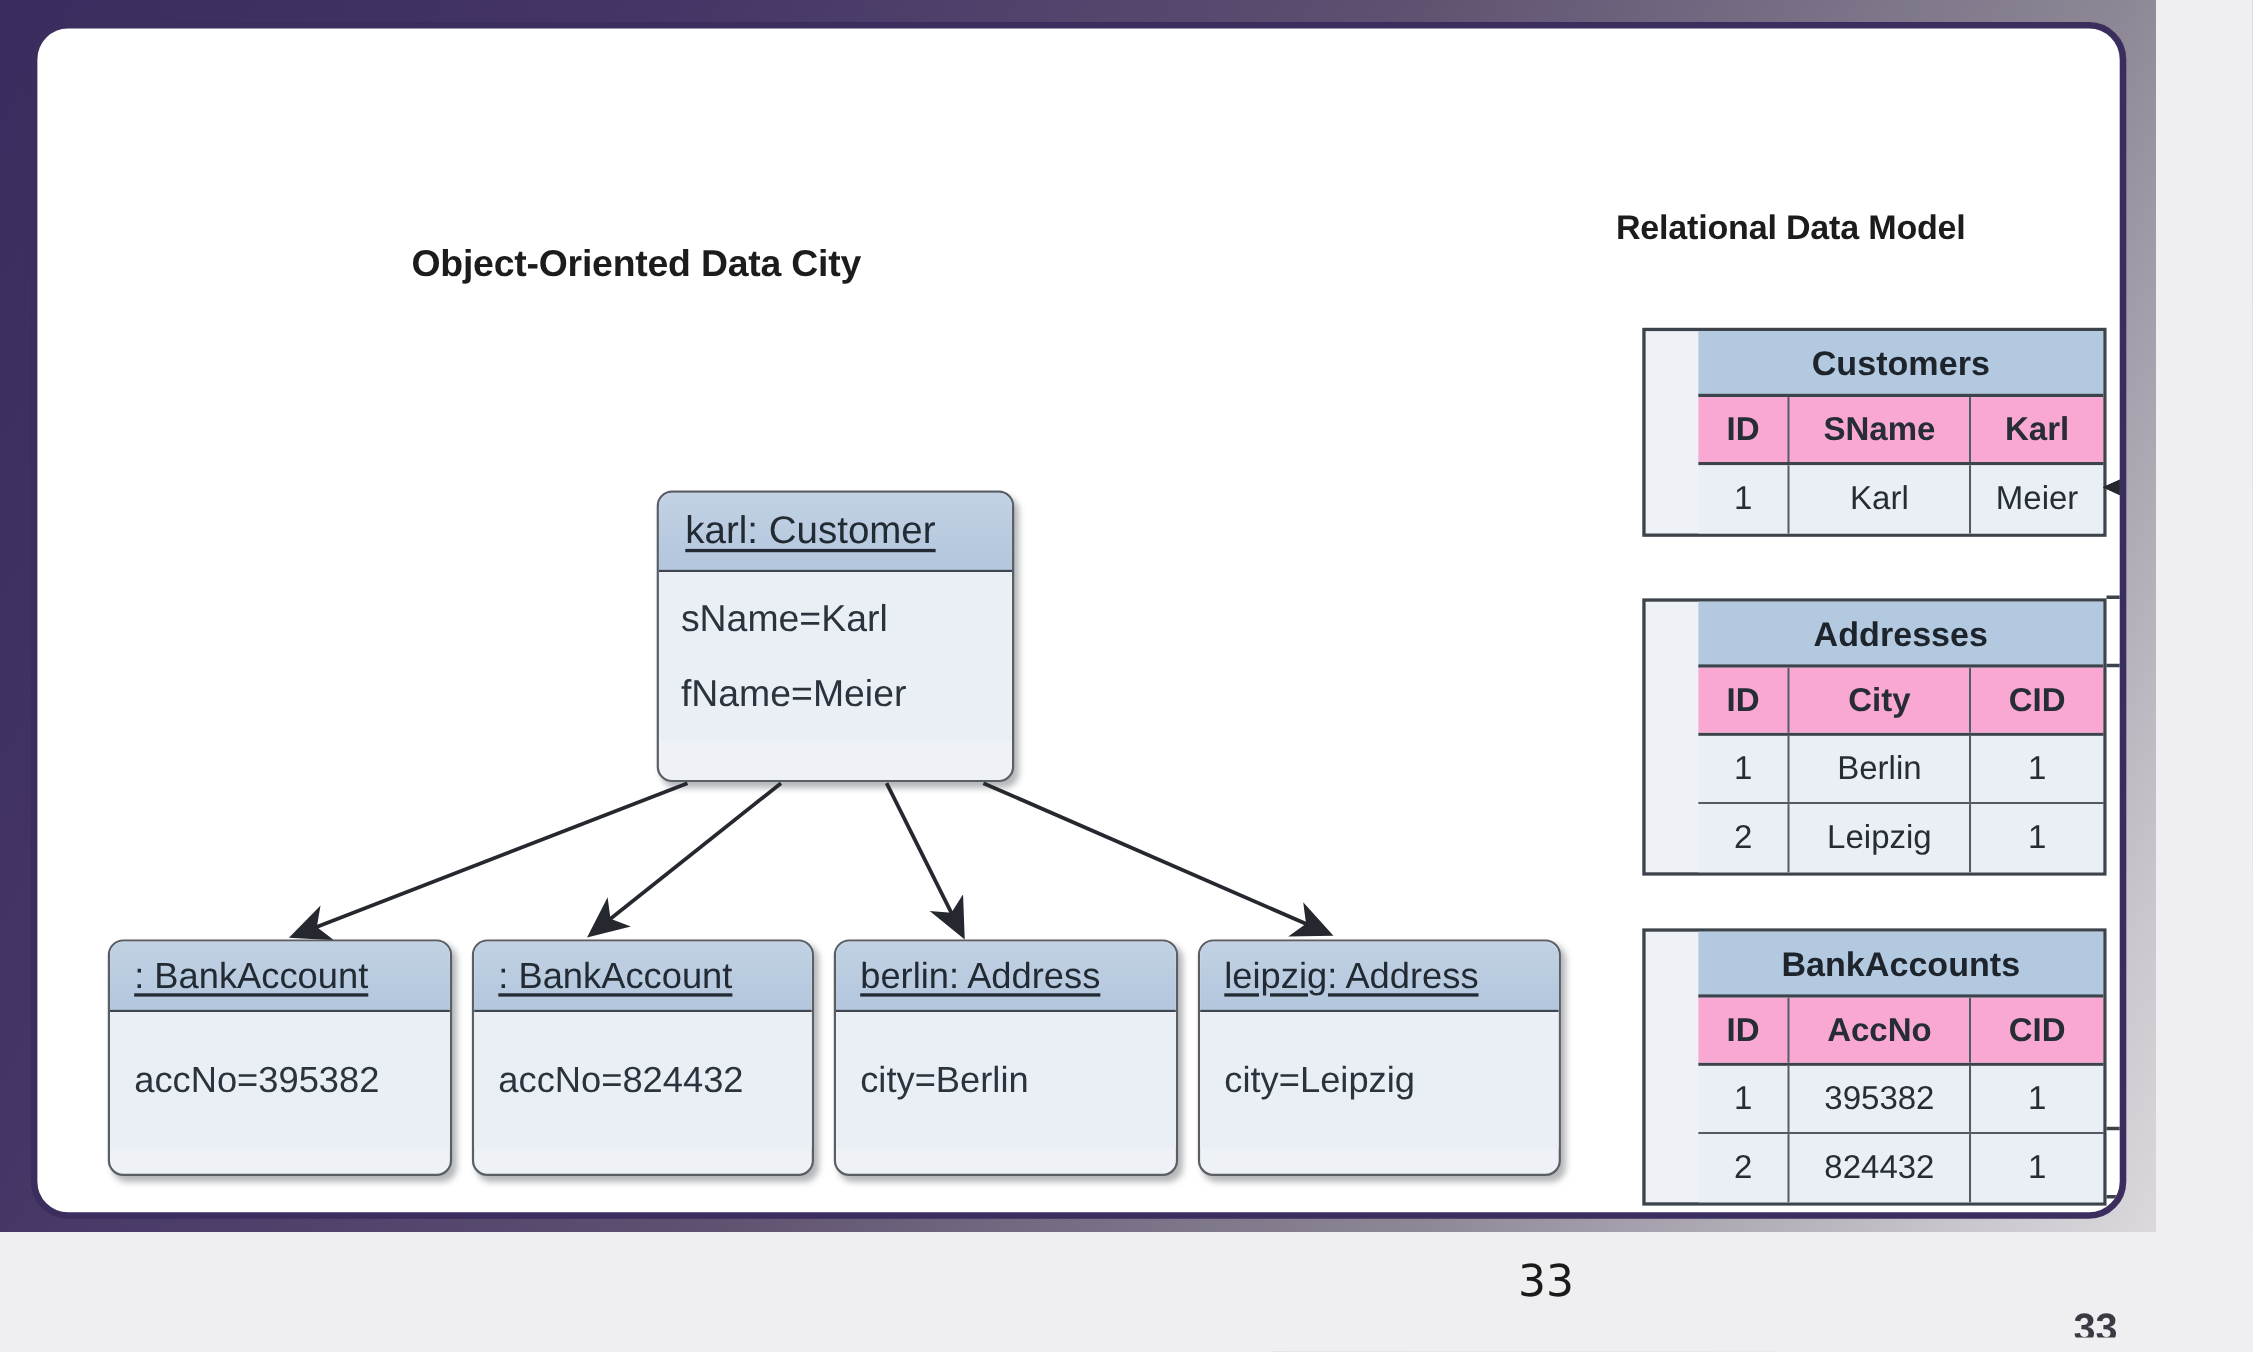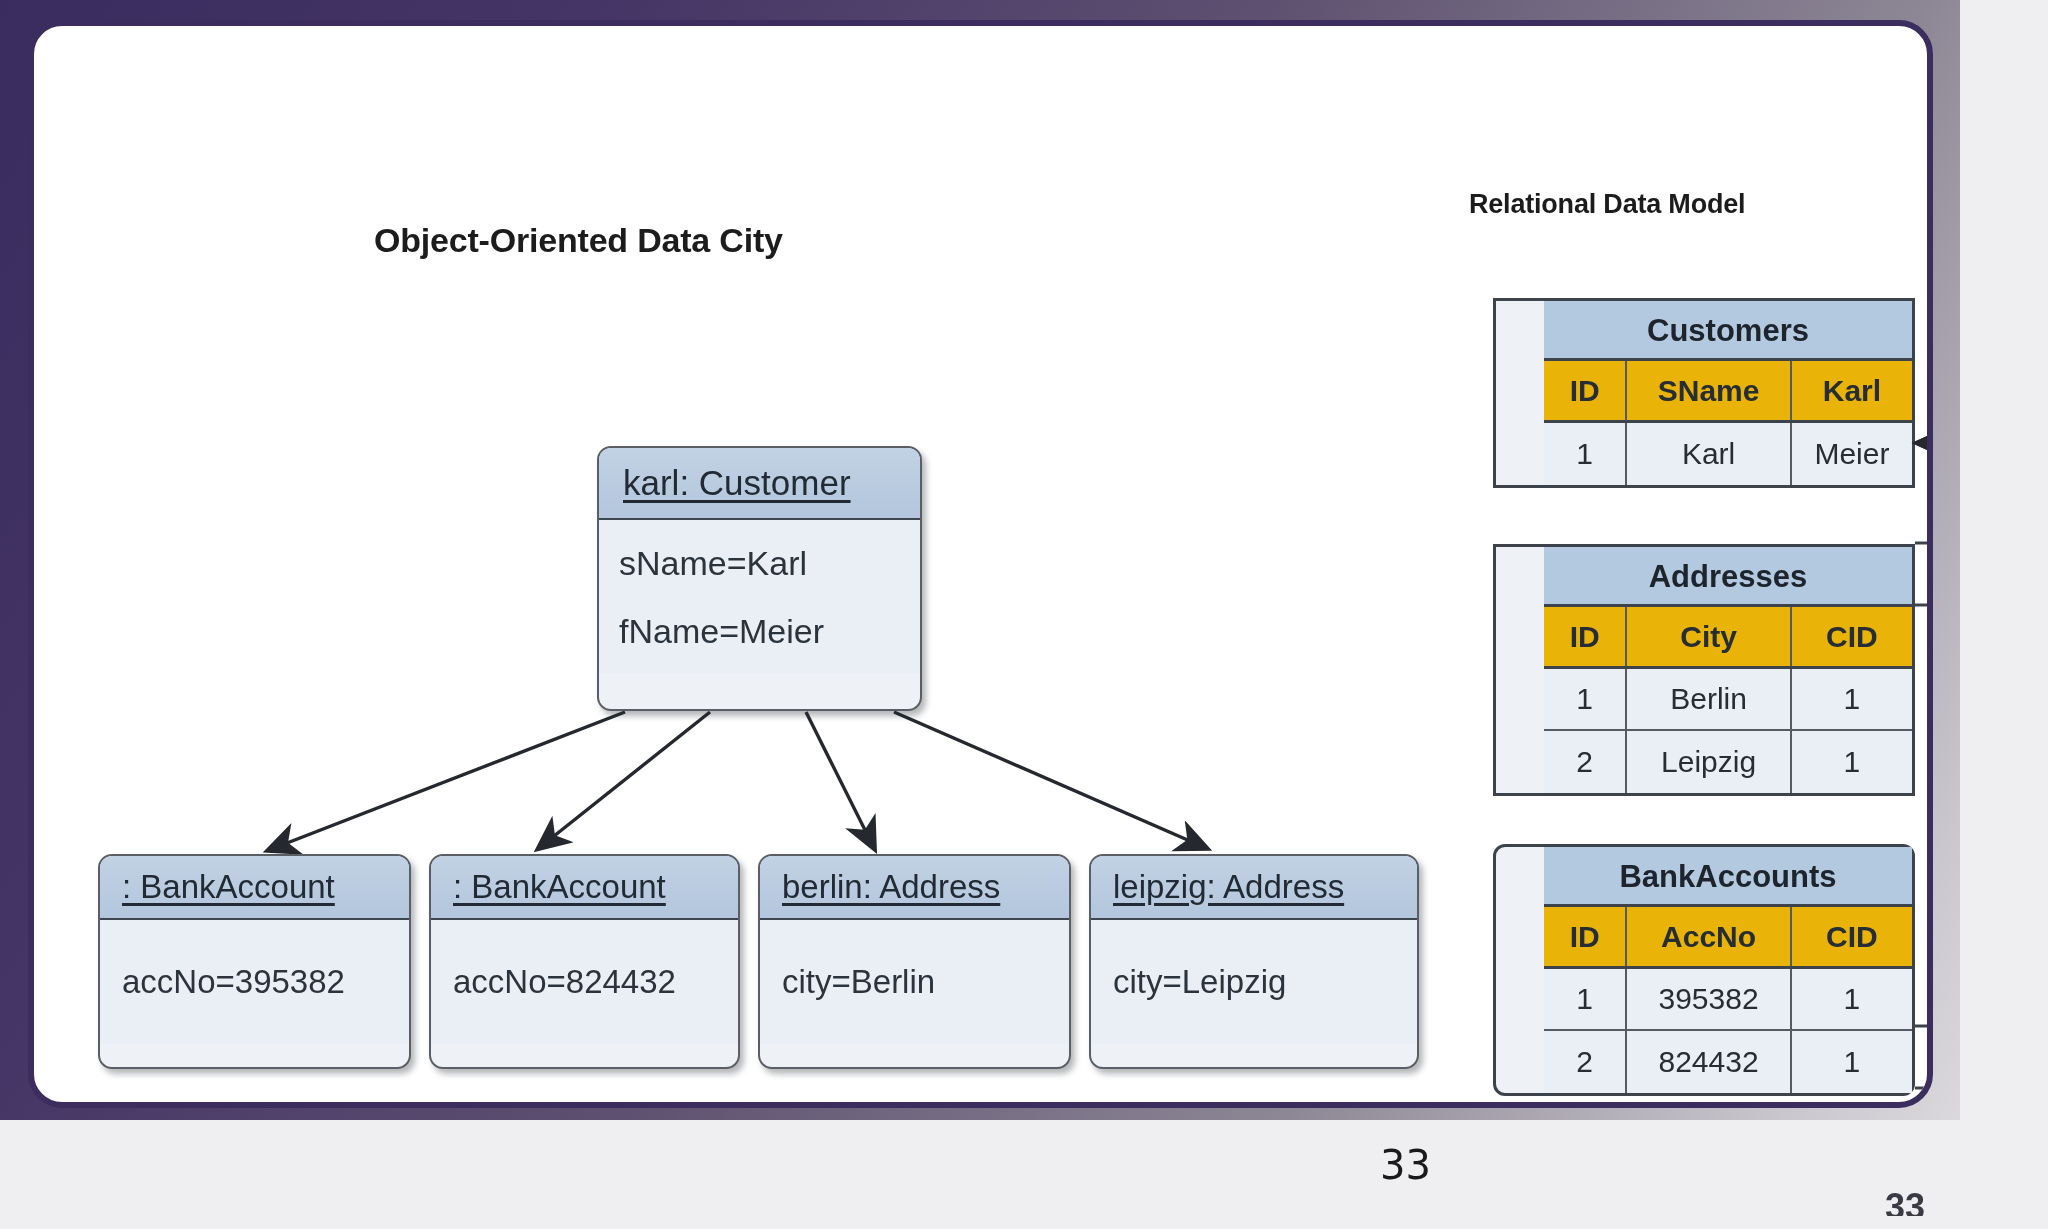--- a/index.html
+++ b/index.html
@@ -35,21 +35,21 @@
   }
 
   
   .section-title{
     position:absolute;
     font-weight:bold;color:#1c1c1c;
     letter-spacing:-0.2px;
     white-space:nowrap;
   }
   #oo-title{left:340px;top:195px;font-size:34px;}
-  #rel-title{left:1435px;top:163px;font-size:27px;}
+  #rel-title{left:1435px;top:163px;font-size:31px;}
 
   
   .uml-box{
     position:absolute;
     border:2.5px solid #5a5f66;
     border-radius:14px;
     box-sizing:border-box;
     background:#eef2f7;
     box-shadow:4px 5px 6px rgba(40,45,55,.35);
     overflow:hidden;
@@ -116,26 +116,26 @@
   .rel-row.body-row.last{border-bottom:none;}
   .rel-cell{
     box-sizing:border-box;
     text-align:center;
     color:#262d35;
     border-right:2px solid #555b63;
     background:#eaeef5;
     display:flex;align-items:center;justify-content:center;
   }
   .rel-cell.last{border-right:none;}
-  .rel-row.hdr .rel-cell{font-weight:bold;background:#eab308;}
+  .rel-row.hdr .rel-cell{font-weight:bold;background:#f9a8d4;}
 
   
   #tbl-customers{left:1459px;top:272px;width:422px;}
   #tbl-addresses{left:1459px;top:518px;width:422px;}
-  #tbl-bankaccounts{left:1459px;top:818px;width:422px;border-radius:12px;}
+  #tbl-bankaccounts{left:1459px;top:818px;width:422px;}
   .rel-table .tbl-title{height:60px;line-height:60px;font-size:31px;}
   .rel-row{height:62px;}
   .rel-cell{font-size:30px;}
   .c-id{width:94px;}
   .c-mid{width:186px;}
   .c-end{width:136px;}
 
   
   #fk-lines{position:absolute;left:0;top:0;width:1905px;height:1088px;pointer-events:none;}
 

